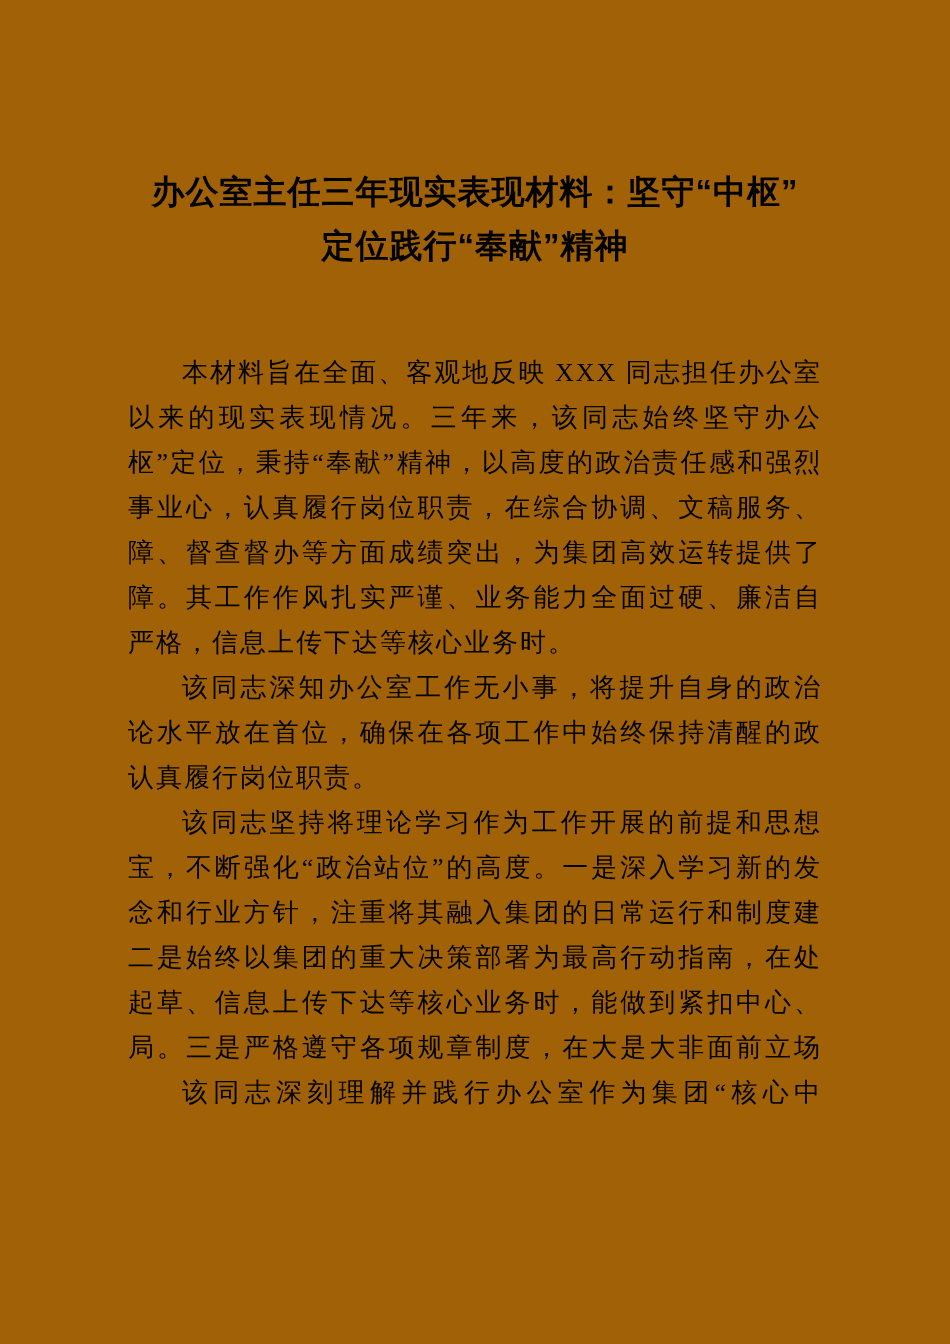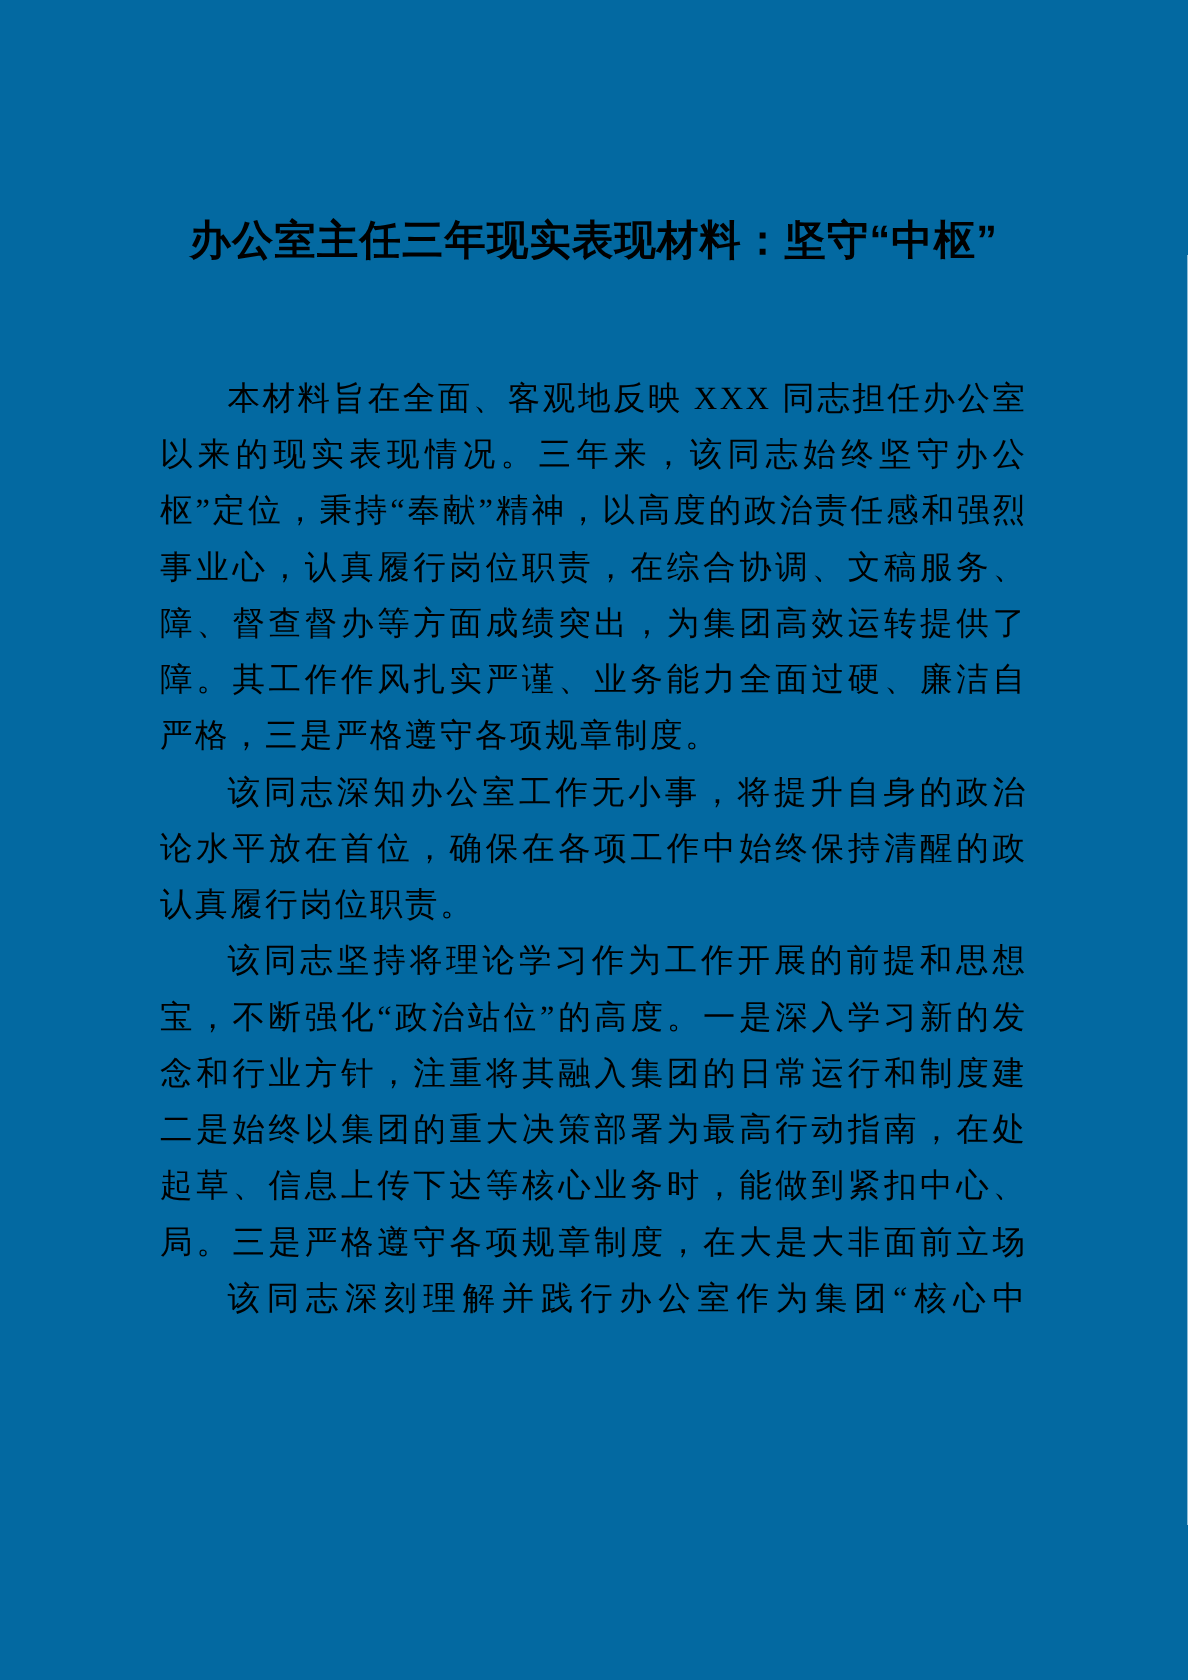--- a/index.html
+++ b/index.html
@@ -5,21 +5,21 @@
   html, body {
     margin: 0;
     padding: 0;
     background: #ffffff;
   }
   .page {
     position: relative;
     width: 950px;
     height: 1344px;
     margin: 0 auto;
-    background: #0369a1;
+    background: #a16207;
     color: #000000;
     box-sizing: border-box;
     padding: 165px 128px 0 128px;
     overflow: hidden;
   }
   .doc-title {
     margin: 0;
     font-family: "Liberation Sans", "DejaVu Sans", sans-serif;
     font-weight: 700;
     font-size: 33px;
@@ -49,32 +49,33 @@
     text-align-last: left;
   }
 </style>
 </head>
 <body>
 
 <div class="page">
 
   <h1 class="doc-title">
     <div class="title-line">办公室主任三年现实表现材料：坚守“中枢”</div>
+    <div class="title-line">定位践行“奉献”精神</div>
   </h1>
 
   <div class="doc-body">
 
     <div class="paragraph">
       <div class="bline first">本材料旨在全面、客观地反映 XXX 同志担任办公室主任三年</div>
       <div class="bline">以来的现实表现情况。三年来，该同志始终坚守办公室“中</div>
       <div class="bline">枢”定位，秉持“奉献”精神，以高度的政治责任感和强烈的</div>
       <div class="bline">事业心，认真履行岗位职责，在综合协调、文稿服务、后勤保</div>
       <div class="bline">障、督查督办等方面成绩突出，为集团高效运转提供了坚实保</div>
       <div class="bline">障。其工作作风扎实严谨、业务能力全面过硬、廉洁自律要求</div>
-      <div class="bline plast">严格，三是严格遵守各项规章制度。</div>
+      <div class="bline plast">严格，信息上传下达等核心业务时。</div>
     </div>
 
     <div class="paragraph">
       <div class="bline first">该同志深知办公室工作无小事，将提升自身的政治素养和理</div>
       <div class="bline">论水平放在首位，确保在各项工作中始终保持清醒的政治头脑</div>
       <div class="bline plast">认真履行岗位职责。</div>
     </div>
 
     <div class="paragraph">
       <div class="bline first">该同志坚持将理论学习作为工作开展的前提和思想武装的法</div>

